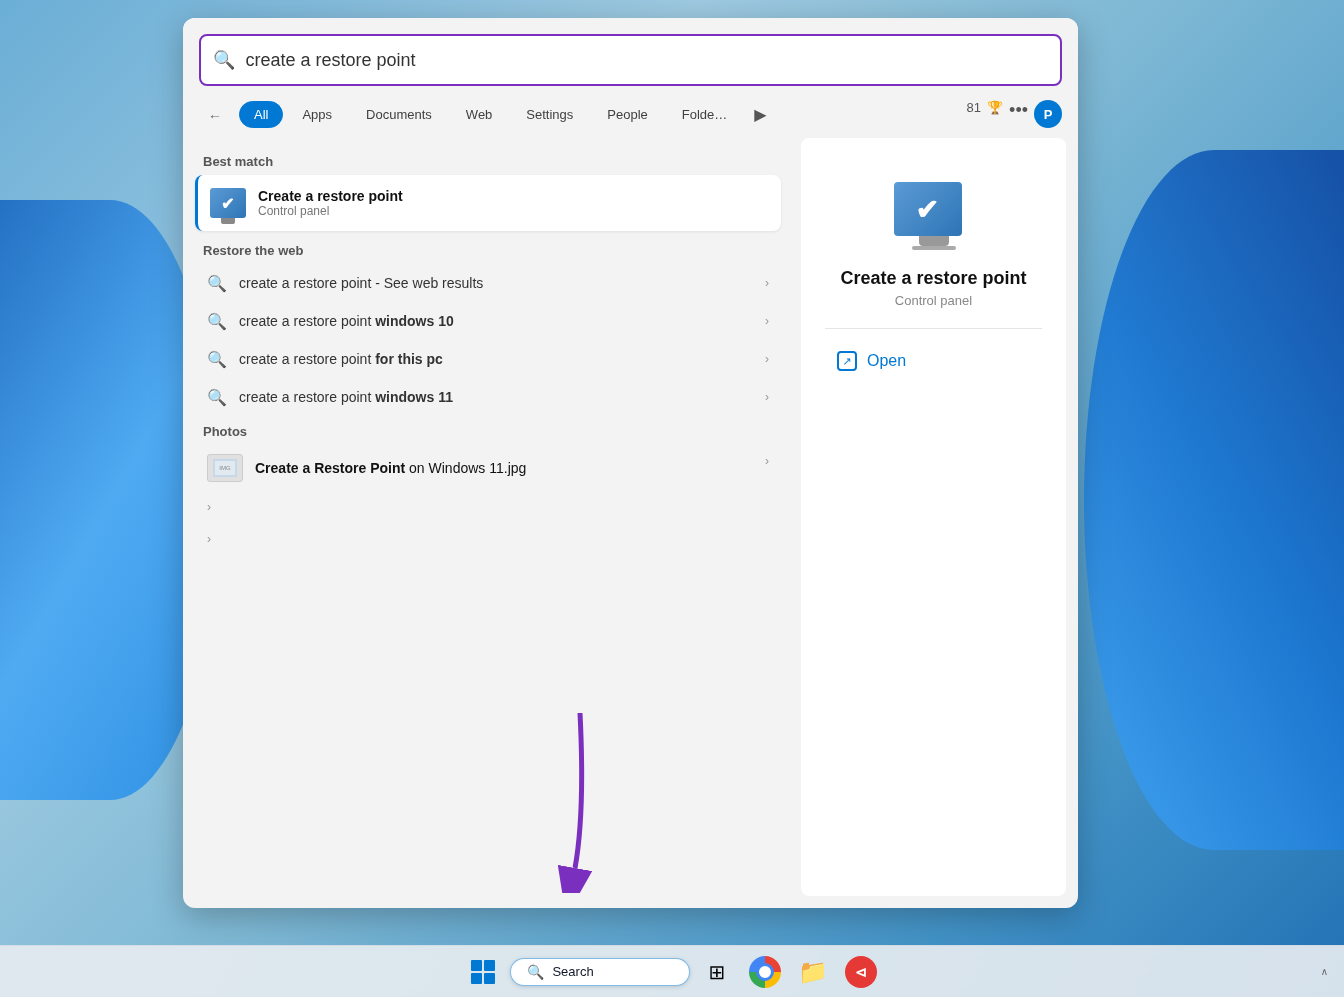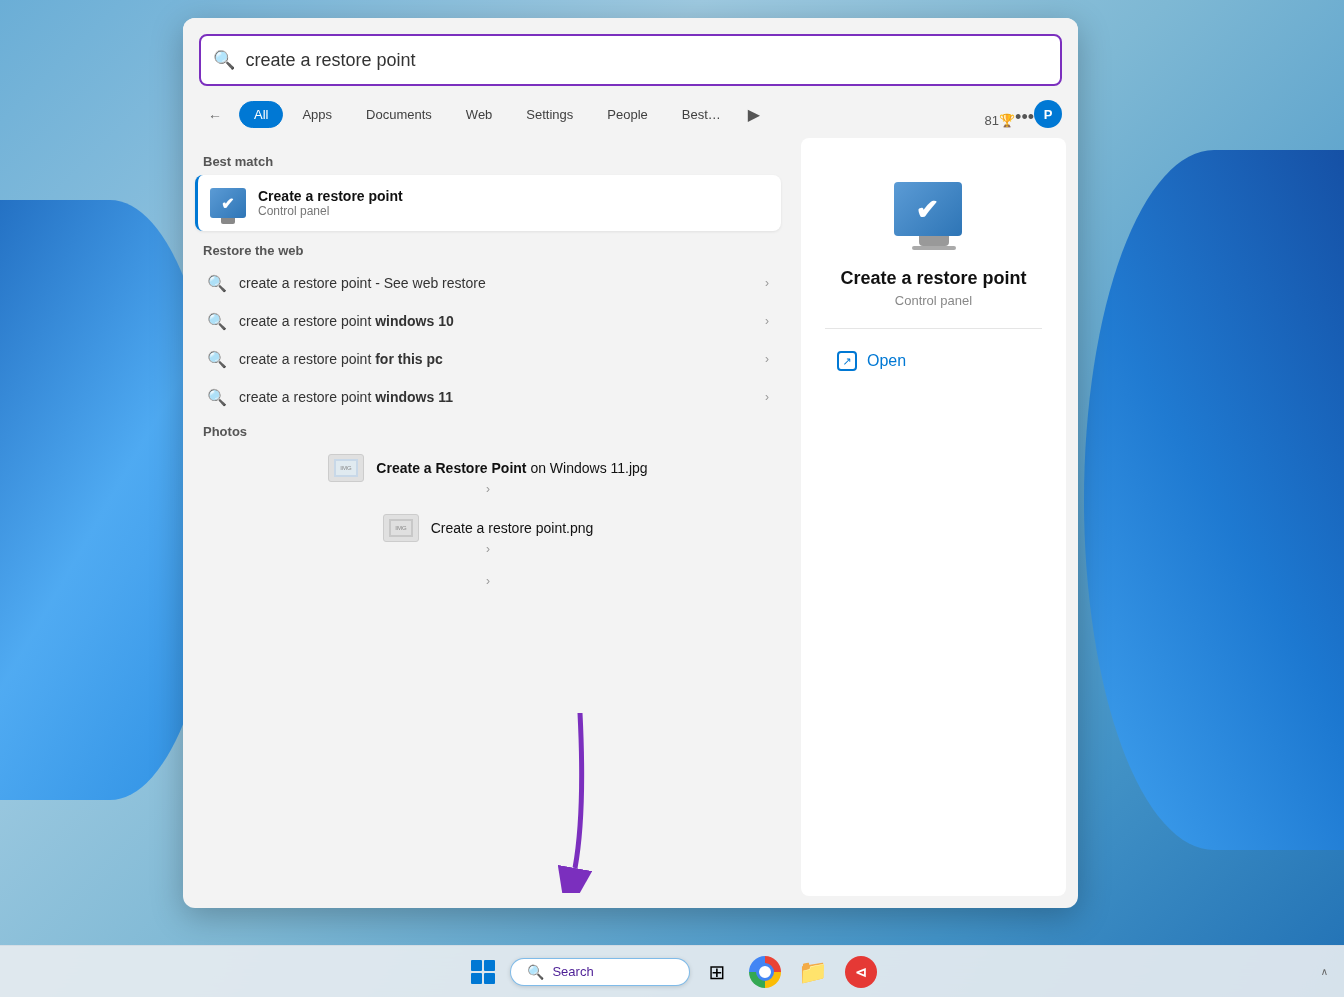--- a/index.html
+++ b/index.html
@@ -104,21 +104,21 @@
       cursor: pointer;
       box-shadow: 0 1px 4px rgba(0,0,0,0.15);
       border: 1px solid rgba(0,120,212,0.5);
     }
     .taskbar-search-icon {
       color: #0078d4;
       font-size: 14px;
     }
     .taskbar-search-label {
       font-size: 13px;
-      color: #4c1d95;
+      color: #0f172a;
       font-weight: 500;
     }
 
     
     .chrome-icon {
       width: 32px;
       height: 32px;
       border-radius: 50%;
       background: conic-gradient(#ea4335 0deg 90deg, #fbbc05 90deg 180deg, #34a853 180deg 270deg, #4285f4 270deg 360deg);
       position: relative;
@@ -246,21 +246,22 @@
       display: flex;
       align-items: center;
       justify-content: center;
       border-radius: 50%;
       cursor: pointer;
       color: #555;
     }
 
     .filter-count {
       display: flex;
-      align-items: flex-end;
+      align-items: flex-start;
+      gap: 6px;
       margin-left: auto;
       font-size: 13px;
       color: #555;
     }
 
     .filter-dots {
       font-size: 18px;
       color: #555;
       cursor: pointer;
     }
@@ -397,26 +398,24 @@
     }
 
     .chevron-right {
       color: #999;
       font-size: 12px;
     }
 
     
     .photo-item {
       display: flex;
-      align-items: center;
       padding: 9px 12px;
       border-radius: 8px;
       cursor: pointer;
       justify-content: space-between;
-      flex-direction: column;
     }
 
     .photo-item-left {
       display: flex;
       align-items: center;
       gap: 12px;
     }
 
     .photo-thumb {
       width: 36px;
@@ -602,21 +601,21 @@
     <div class="filter-tab">
       <span>Web</span>
     </div>
     <div class="filter-tab">
       <span>Settings</span>
     </div>
     <div class="filter-tab">
       <span>People</span>
     </div>
     <div class="filter-tab">
-      <span>Best…</span>
+      <span>Folde…</span>
     </div>
     <div class="filter-more">▶</div>
 
     <div class="filter-count">
       <span>81</span>
       <span>🏆</span>
       <span class="filter-dots">•••</span>
       <div class="filter-avatar">
         <span>P</span>
       </div>
@@ -640,21 +639,21 @@
           <div class="title">Create a restore point</div>
           <div class="subtitle">Control panel</div>
         </div>
       </div>
 
       <div class="section-label">Restore the web</div>
 
       <div class="web-search-item">
         <div class="web-search-left">
           <div class="search-loop-icon">🔍</div>
-          <span class="web-search-text">create a restore point - <span style="font-style:normal">See web restore</span></span>
+          <span class="web-search-text">create a restore point - <span style="font-style:normal">See web results</span></span>
         </div>
         <span class="chevron-right">›</span>
       </div>
 
       <div class="web-search-item">
         <div class="web-search-left">
           <div class="search-loop-icon">🔍</div>
           <span class="web-search-text">create a restore point <strong>windows 10</strong></span>
         </div>
         <span class="chevron-right">›</span>
@@ -688,32 +687,20 @@
             </svg>
           </div>
           <span class="photo-item-text">
             <span class="title"><strong>Create a Restore Point</strong> on Windows 11.jpg</span>
           </span>
         </div>
         <span class="chevron-right">›</span>
       </div>
 
       <div class="photo-item">
-        <div class="photo-item-left">
-          <div class="photo-thumb">
-            <svg width="24" height="18" viewBox="0 0 24 18">
-              <rect width="24" height="18" fill="#c8c8c8"></rect>
-              <rect x="2" y="2" width="20" height="14" fill="#e0e0e0"></rect>
-              <text x="12" y="11" text-anchor="middle" font-size="6" fill="#888">IMG</text>
-            </svg>
-          </div>
-          <span class="photo-item-text">
-            <span class="title">Create a restore point.png</span>
-          </span>
-        </div>
         <span class="chevron-right">›</span>
       </div>
 
       <div class="photo-item">
         <span class="chevron-right">›</span>
       </div>
 
     </div>
 
     <div class="right-panel">

